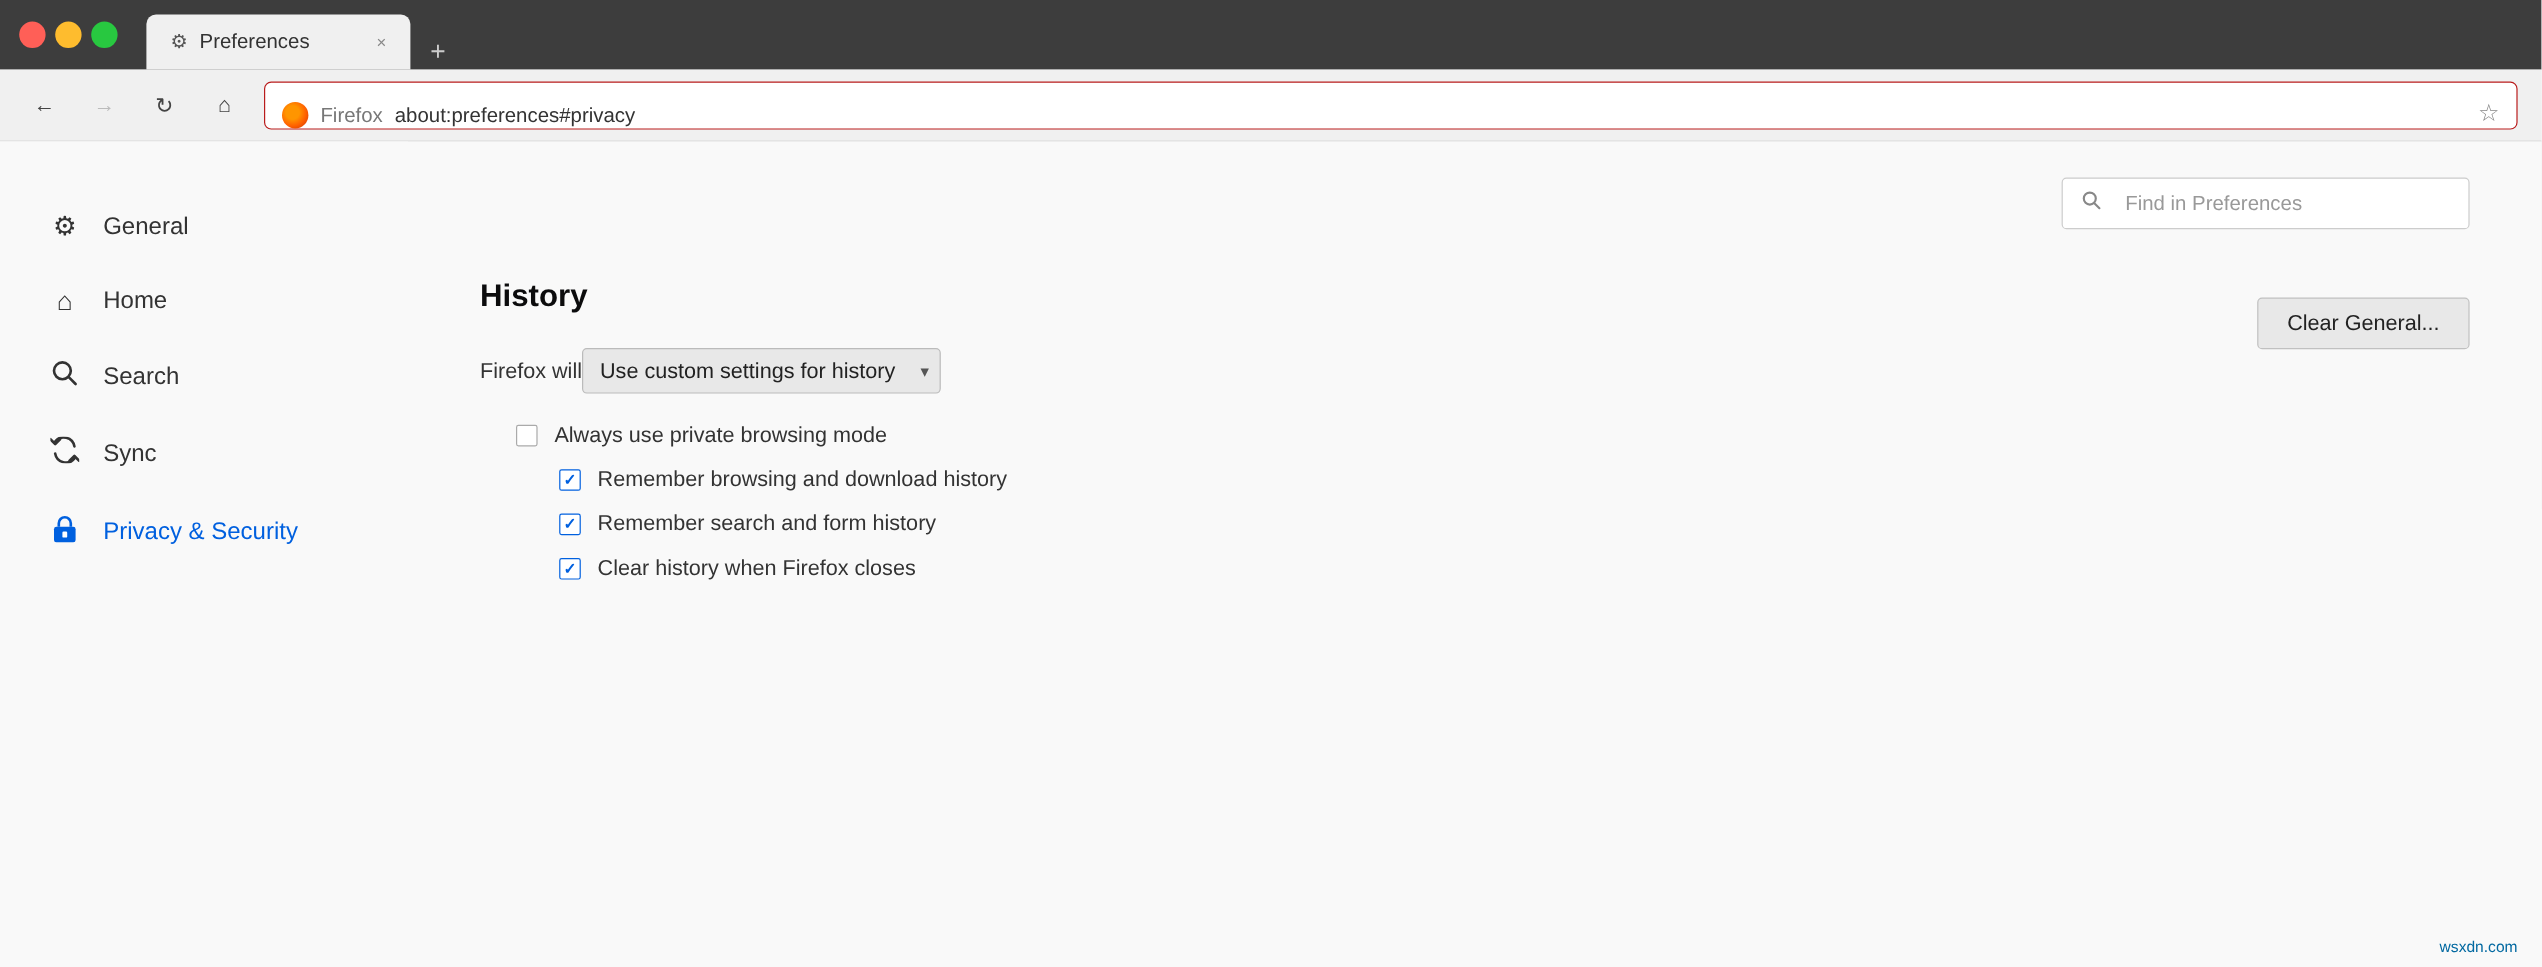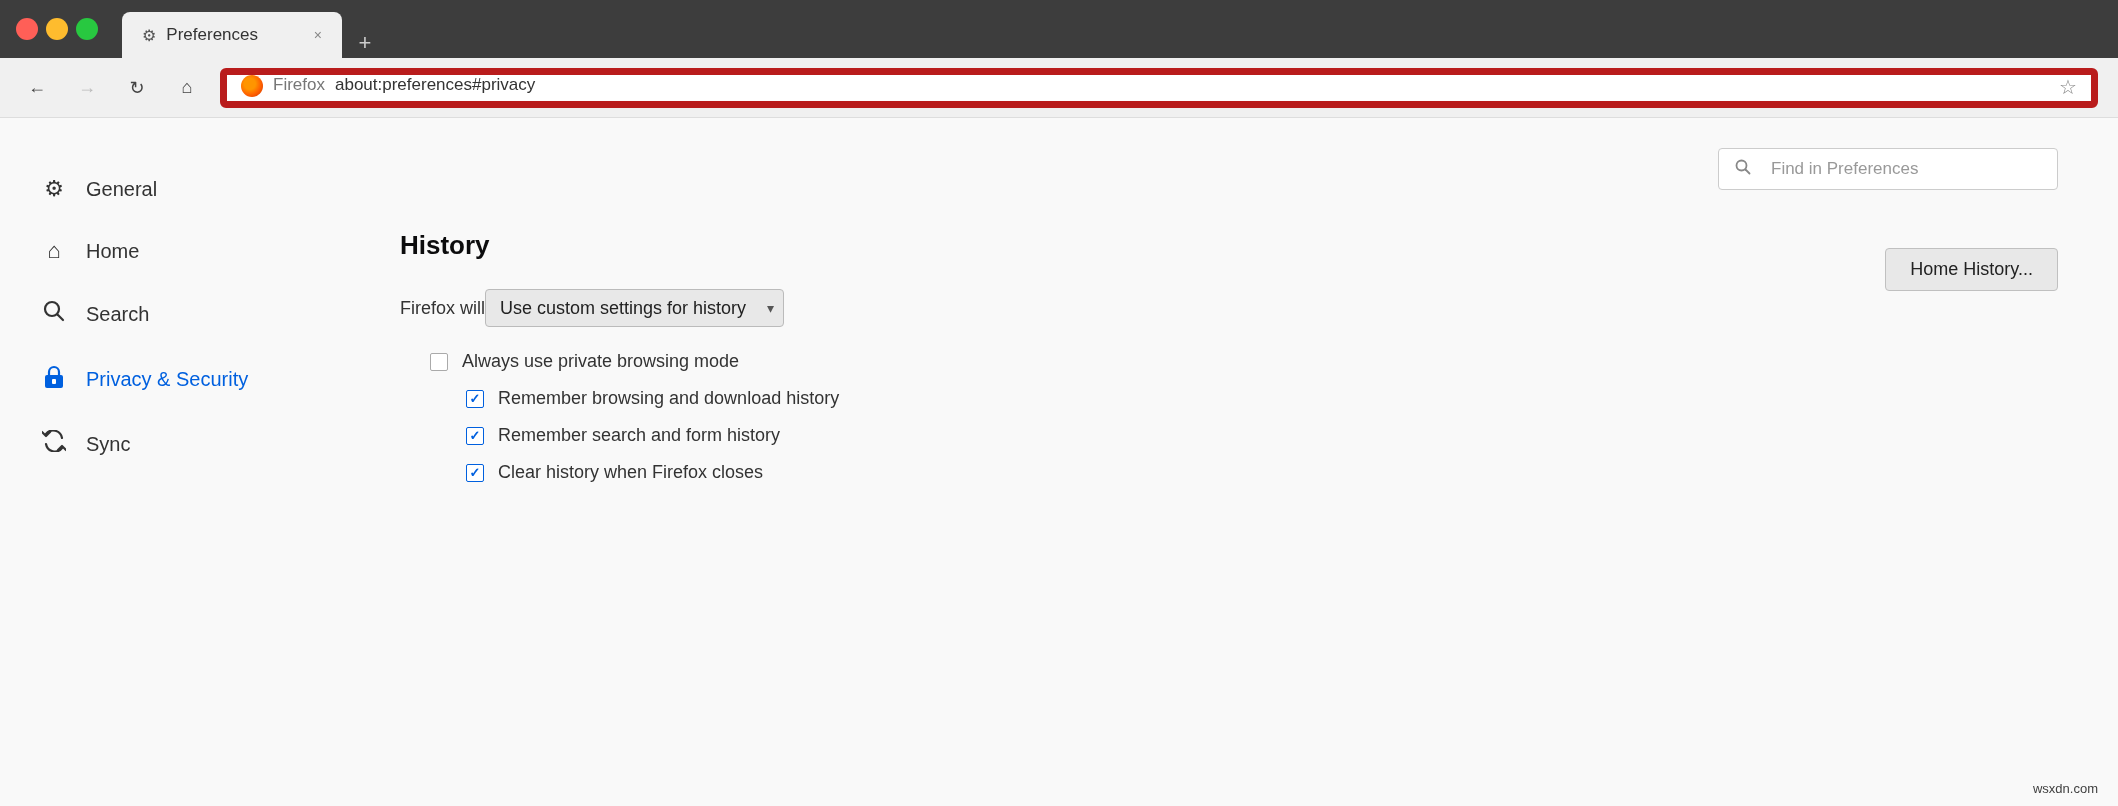--- a/index.html
+++ b/index.html
@@ -87,25 +87,25 @@
       border-radius: 50%;
       display: flex;
       align-items: center;
       justify-content: center;
     }
     .nav-btn.disabled { color: #bbb; cursor: default; }
 
     .address-bar {
       flex: 1;
       background: white;
-      border: 7px solid #b91c1c;
+      border: 1px solid #b91c1c;
       border-radius: 6px;
       height: 40px;
       display: flex;
-      align-items: flex-start;
+      align-items: flex-end;
       padding: 0 14px;
       gap: 10px;
       font-size: 17px;
       color: #333;
     }
     .firefox-logo {
       width: 22px; height: 22px;
       background: radial-gradient(circle at 40% 40%, #ff9500 30%, #ff6000 60%, #c83000 100%);
       border-radius: 50%;
       flex-shrink: 0;
@@ -276,21 +276,21 @@
       color: #222;
       cursor: pointer;
       white-space: nowrap;
     }
 
     .footer-text {
       position: fixed;
       bottom: 10px;
       right: 20px;
       font-size: 13px;
-      color: #404040;
+      color: #0369a1;
     }
   </style>
 </head>
 <body>
 
 <div class="title-bar">
   <div class="traffic-lights">
     <div class="traffic-light tl-red"></div>
     <div class="traffic-light tl-yellow"></div>
     <div class="traffic-light tl-green"></div>
@@ -331,41 +331,41 @@
     </div>
     <div class="sidebar-item">
       <span class="si-icon">
         <svg width="22" height="22" viewBox="0 0 22 22" fill="none" xmlns="http://www.w3.org/2000/svg">
           <circle cx="9" cy="9" r="7" stroke="#333" stroke-width="2.2"></circle>
           <line x1="14.5" y1="14.5" x2="20" y2="20" stroke="#333" stroke-width="2.2" stroke-linecap="round"></line>
         </svg>
       </span>
       <span>Search</span>
     </div>
-    <div class="sidebar-item active">
-      <span class="si-icon">
-        <svg width="22" height="24" viewBox="0 0 22 24" fill="none" xmlns="http://www.w3.org/2000/svg">
-          <rect x="2" y="11" width="18" height="13" rx="2" fill="#0060df"></rect>
-          <path d="M6 11V8a5 5 0 0 1 10 0v3" stroke="#0060df" stroke-width="2.2" fill="none"></path>
-          <rect x="9" y="15" width="4" height="5" rx="1" fill="white"></rect>
-        </svg>
-      </span>
-      <span style="color:#0060df; font-weight:500;">Privacy &amp; Security</span>
-    </div>
     <div class="sidebar-item">
       <span class="si-icon">
         <svg width="24" height="22" viewBox="0 0 24 22" fill="none" xmlns="http://www.w3.org/2000/svg">
           <path d="M4 4a9 9 0 0 1 16 4" stroke="#333" stroke-width="2.2" fill="none" stroke-linecap="round"></path>
           <path d="M20 18a9 9 0 0 1-16-4" stroke="#333" stroke-width="2.2" fill="none" stroke-linecap="round"></path>
           <polyline points="0,2 4,6 8,2" fill="none" stroke="#333" stroke-width="2.2" stroke-linecap="round" stroke-linejoin="round"></polyline>
           <polyline points="24,20 20,16 16,20" fill="none" stroke="#333" stroke-width="2.2" stroke-linecap="round" stroke-linejoin="round"></polyline>
         </svg>
       </span>
       <span>Sync</span>
     </div>
+    <div class="sidebar-item active">
+      <span class="si-icon">
+        <svg width="22" height="24" viewBox="0 0 22 24" fill="none" xmlns="http://www.w3.org/2000/svg">
+          <rect x="2" y="11" width="18" height="13" rx="2" fill="#0060df"></rect>
+          <path d="M6 11V8a5 5 0 0 1 10 0v3" stroke="#0060df" stroke-width="2.2" fill="none"></path>
+          <rect x="9" y="15" width="4" height="5" rx="1" fill="white"></rect>
+        </svg>
+      </span>
+      <span style="color:#0060df; font-weight:500;">Privacy &amp; Security</span>
+    </div>
   </div>
 
   <div class="content">
 
     <div class="search-box-wrapper">
       <div class="find-in-prefs">
         <span class="find-icon">
           <svg width="16" height="16" viewBox="0 0 16 16" fill="none">
             <circle cx="6.5" cy="6.5" r="5" stroke="#888" stroke-width="1.8"></circle>
             <line x1="10.5" y1="10.5" x2="14.5" y2="14.5" stroke="#888" stroke-width="1.8" stroke-linecap="round"></line>
@@ -404,19 +404,19 @@
         <span>Remember search and form history</span>
       </div>
 
       <div class="checkbox-row indent">
         <div class="checkbox checked"></div>
         <span>Clear history when Firefox closes</span>
       </div>
     </div>
 
     <div class="action-buttons">
-      <button class="action-btn">Home History...</button>
+      <button class="action-btn">Clear General...</button>
     </div>
 
   </div>
 </div>
 
 <div class="footer-text">wsxdn.com</div>
 
 </body></html>

